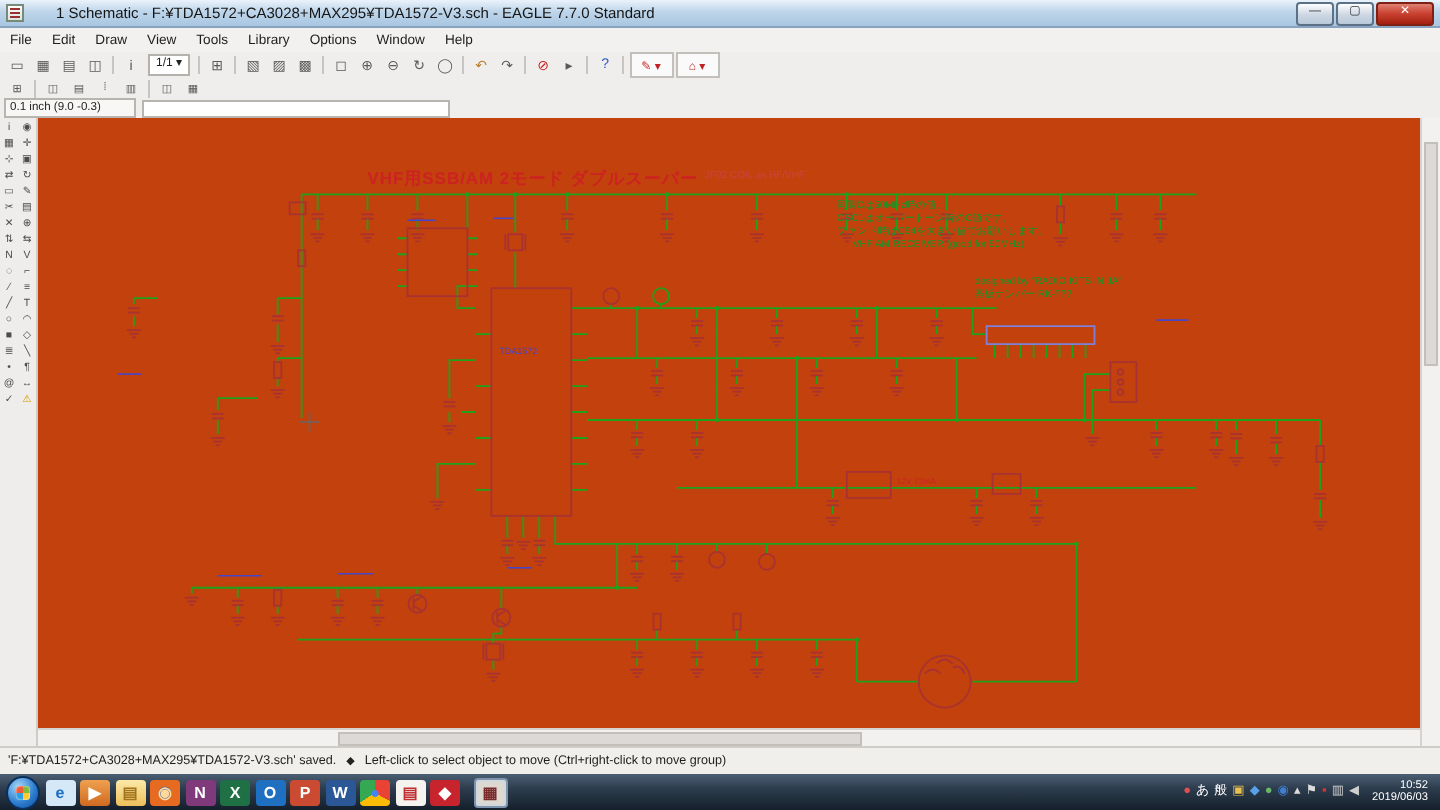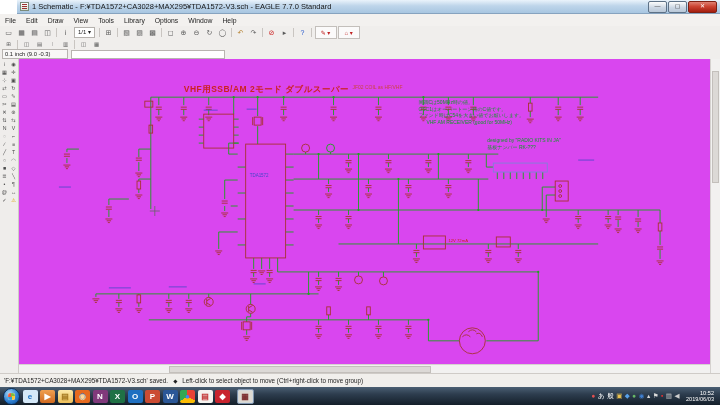--- a/index.html
+++ b/index.html
@@ -1,21 +1,21 @@
 <!DOCTYPE html>
 <html><head>
 <meta charset="utf-8">
 <style>
   html,body{margin:0;padding:0}
   body{width:720px;height:405px;overflow:hidden;position:relative;background:#fff;
        font-family:"Liberation Sans",sans-serif;-webkit-font-smoothing:antialiased}
   
-  .titlebar{position:absolute;top:0;left:17px;right:0;height:14px;box-sizing:border-box;
+  .titlebar{position:absolute;top:0;left:0;right:0;height:14px;box-sizing:border-box;
     background:linear-gradient(#eaf3fb,#bed5ea 45%,#a8c6e1);border-bottom:1px solid #87a3bf;
-    display:flex;align-items:center;padding:0 3px;gap:3px}
+    display:flex;align-items:center;padding:0 3px;gap:16px}
   .app-ico{width:9px;height:9px;background:linear-gradient(#fdfdfd,#d8e6d8);border:1px solid #7a8a7a;
     box-sizing:border-box;position:relative}
   .app-ico:after{content:"";position:absolute;inset:1px 1px 1px 1px;background:
     repeating-linear-gradient(#9b3030 0 1px,transparent 1px 2px)}
   .title-text{flex:1;font-size:7.5px;color:#151515;white-space:nowrap;overflow:hidden}
   .win-controls{display:flex;gap:1px}
   .wc{height:10px;border:1px solid #5d7186;border-radius:2px;font-size:6px;line-height:9px;
     text-align:center;color:#333;background:linear-gradient(#fdfdfd,#ccd7e4 55%,#b9c8d8)}
   .wc.min,.wc.max{width:17px}
   .wc.close{width:27px;color:#fff;background:linear-gradient(#e08173,#cc4433 45%,#a31e0f);border-color:#7e2013}
@@ -39,21 +39,21 @@
     border-bottom:1px solid #c9c5c1;display:flex;align-items:center;padding-left:2px;gap:3px}
   .coord-box{border:1px solid #b8b4b0;background:#f8f7f6;height:8px;line-height:8px;
     font-size:5.8px;padding:0 2px;min-width:60px;color:#222}
   .cmd-input{width:150px;height:7px;border:1px solid #b8b4b0;background:#fff;font-size:6px;padding:0 1px}
   
   .main{position:absolute;top:59px;bottom:31px;left:0;right:0;display:flex}
   .palette{width:19px;background:#efedeb;border-right:1px solid #cfcbc7;box-sizing:border-box;
     display:grid;grid-template-columns:8px 8px;gap:1px 1px;align-content:start;justify-content:center;
     padding-top:2px}
   .pal-btn{width:8px;height:7px;font-size:5.2px;line-height:7px;text-align:center;color:#4c4c4c}
-  .canvas{flex:1;position:relative;background:#d946ef;overflow:hidden}
+  .canvas{flex:1;position:relative;background:#c2410c;overflow:hidden}
   .canvas svg{position:absolute;left:0;top:0;width:100%;height:calc(100% - 9px)}
   .hscroll{position:absolute;left:0;right:0;bottom:0;height:9px;background:#f2f1f0;border-top:1px solid #d5d2cf}
   .hthumb{position:absolute;left:150px;width:260px;top:1px;bottom:1px;background:#dcd9d6;border:1px solid #c3bfbb}
   .vscroll{width:9px;background:#f2f1f0;border-left:1px solid #d5d2cf;position:relative}
   .vthumb{position:absolute;top:12px;height:110px;left:1px;right:1px;background:#dcd9d6;border:1px solid #c3bfbb}
   
   .statusbar{position:absolute;left:0;right:0;bottom:18px;height:13px;background:#f1efec;
     border-top:1px solid #cfcbc7;display:flex;align-items:center;font-size:6.3px;color:#1e1e1e;
     padding:0 4px;gap:5px;white-space:nowrap}
   .status-marker{color:#222;font-size:5.5px}

